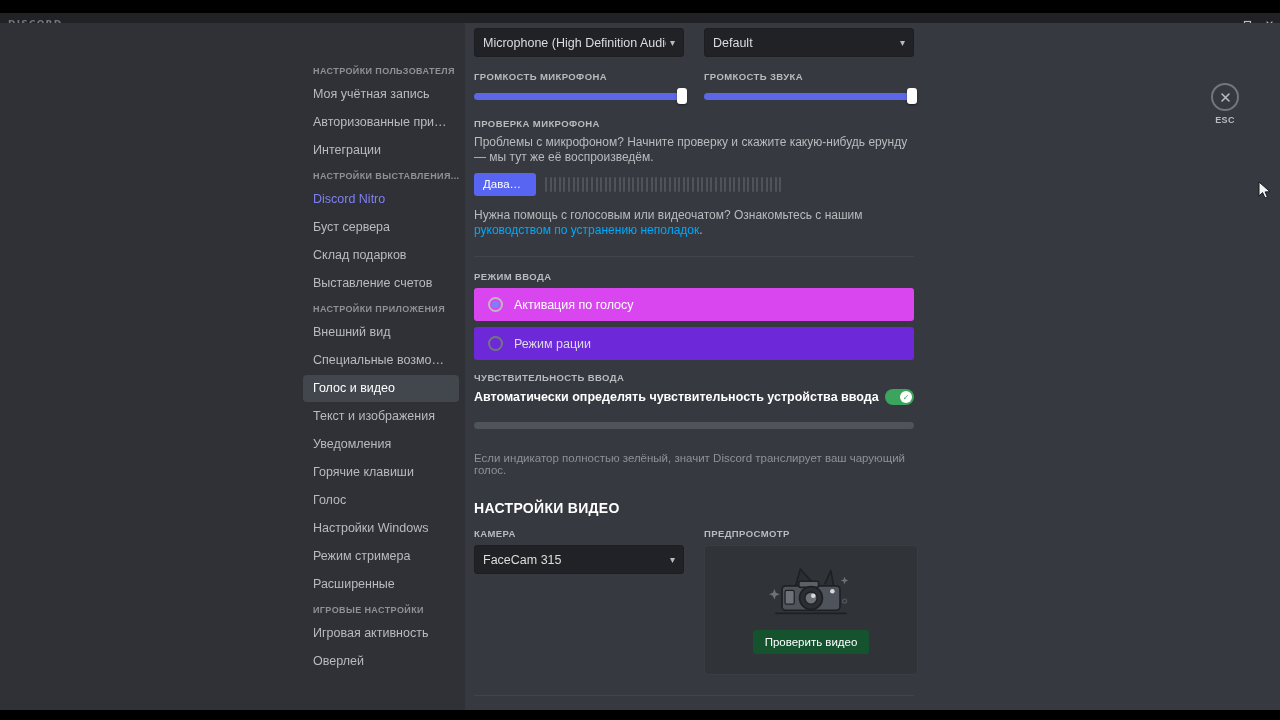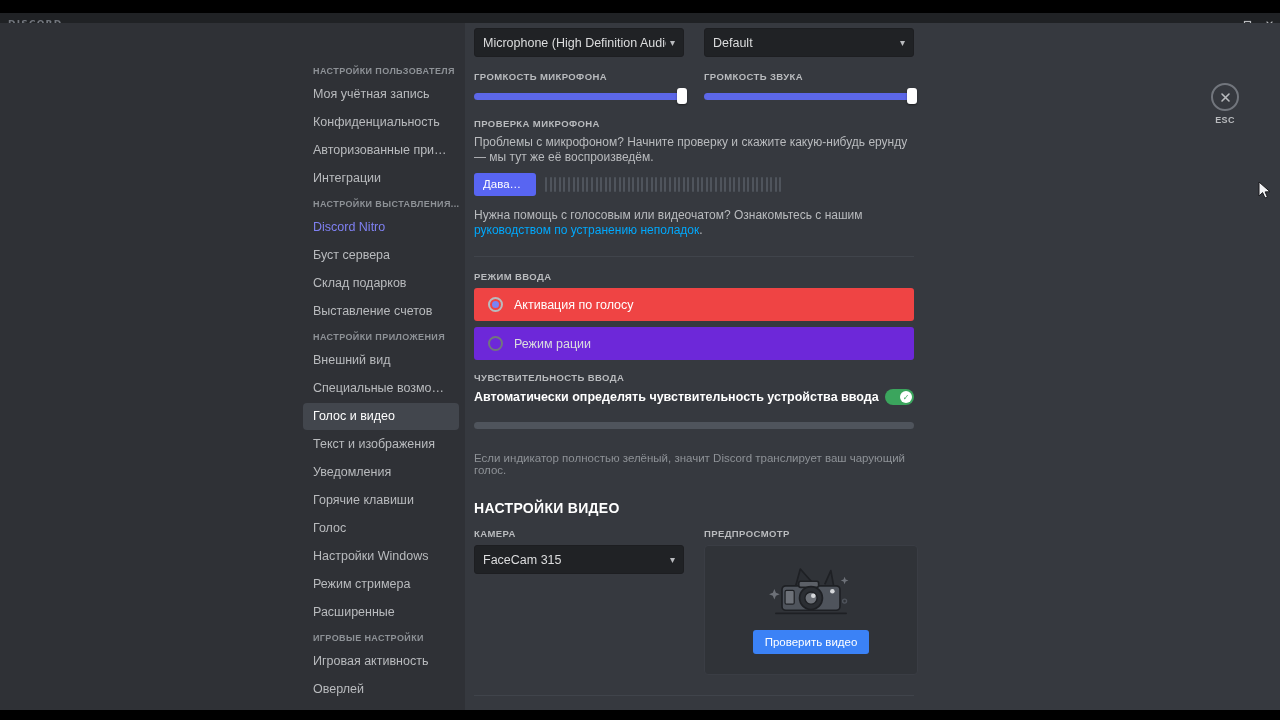--- a/index.html
+++ b/index.html
@@ -102,21 +102,21 @@
   .bar { width: 2px; height: 15px; background: #4f545c; border-radius: 1px; }
 
   .hr { height: 1px; background: #40444b; margin: 18px 0 0; }
 
   .optgroup { margin-top: 6px; }
   .opt {
     height: 33px; border-radius: 3px; display: flex; align-items: center;
     padding: 0 14px; cursor: pointer; margin-bottom: 6px;
     color: #dcddde; font-size: 12.5px; background: #6d28d9;
   }
-  .opt.selected { background: #ef4444; color: #fff; }
+  .opt.selected { background: #d946ef; color: #fff; }
   .radio {
     width: 15px; height: 15px; border-radius: 50%;
     border: 2px solid #72767d; margin-right: 11px;
     display: flex; align-items: center; justify-content: center; flex: none;
   }
   .opt.selected .radio { border-color: #b9bbbe; }
   .radio .dot {
     width: 7px; height: 7px; border-radius: 50%; background: #7983f5;
     display: none;
   }
@@ -148,21 +148,21 @@
   }
 
   .preview {
     width: 214px; height: 130px; background: #303338;
     border: 1px solid #3a3d44; border-radius: 4px;
     display: flex; flex-direction: column; align-items: center;
     justify-content: center; gap: 6px;
   }
   .camicon { width: 92px; height: 58px; }
   .btnvid {
-    background: #3b82f6; color: #fff; font-size: 11.5px; border: none;
+    background: #14532d; color: #fff; font-size: 11.5px; border: none;
     border-radius: 3px; padding: 6px 12px; cursor: pointer;
   }
 
   
   .escwrap {
     position: absolute; right: 38px; top: 60px; width: 34px;
     display: flex; flex-direction: column; align-items: center;
     cursor: pointer;
   }
   .esccircle {
@@ -203,21 +203,20 @@
     </div>
   </div>
 
   <div class="shell">
 
     <div class="leftfill"></div>
 
     <nav class="sidebar" id="sidebar">
         <div class="cat">НАСТРОЙКИ ПОЛЬЗОВАТЕЛЯ</div>
         <div class="navitem">Моя учётная запись</div>
-        <div class="navitem">Конфиденциальность</div>
         <div class="navitem">Авторизованные прил...</div>
         <div class="navitem">Интеграции</div>
         <div class="cat">НАСТРОЙКИ ВЫСТАВЛЕНИЯ...</div>
         <div class="navitem nitro">Discord Nitro</div>
         <div class="navitem">Буст сервера</div>
         <div class="navitem">Склад подарков</div>
         <div class="navitem">Выставление счетов</div>
         <div class="cat">НАСТРОЙКИ ПРИЛОЖЕНИЯ</div>
         <div class="navitem">Внешний вид</div>
         <div class="navitem">Специальные возмож...</div>

